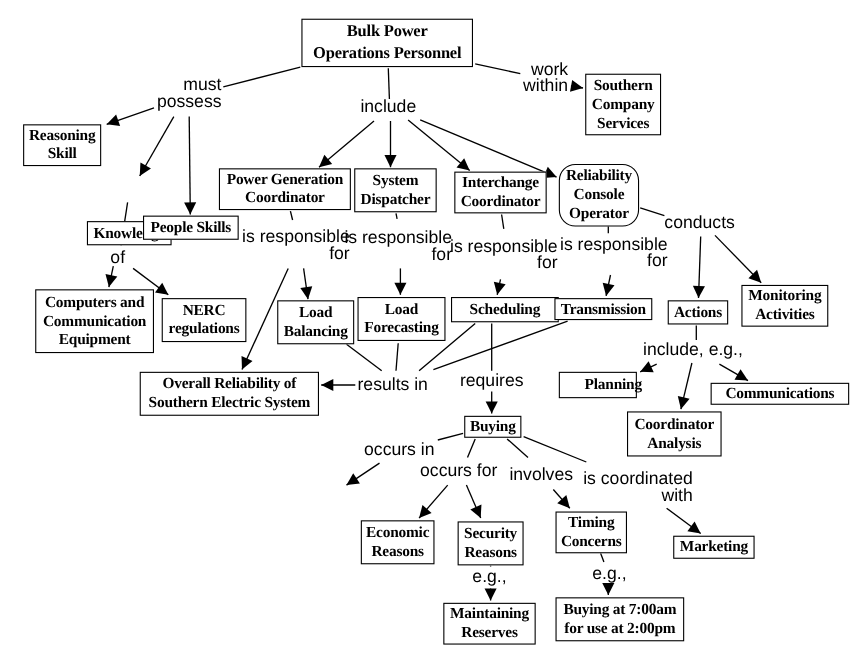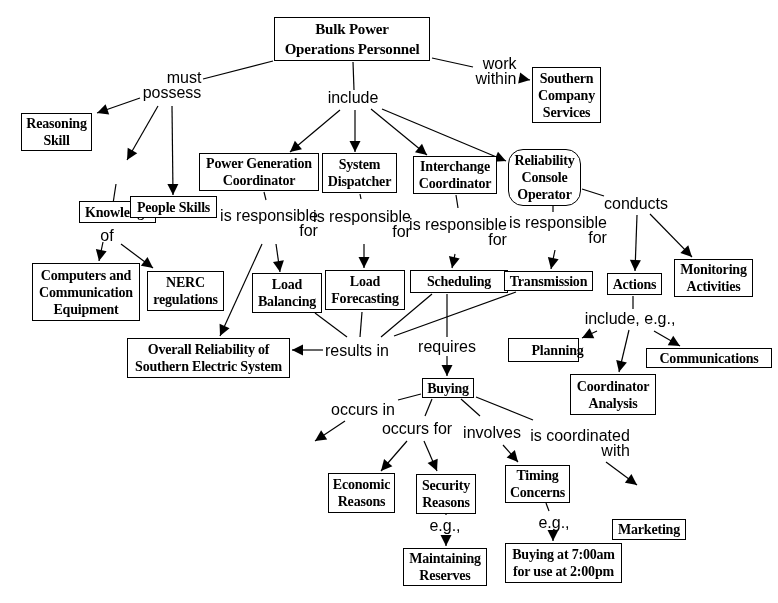--- a/index.html
+++ b/index.html
@@ -146,21 +146,21 @@
   <div class="node" style="left:646px;top:348px;width:126px;height:20px;">Communications</div>
   <div class="node" style="left:570px;top:374px;width:86px;height:41px;">Coordinator
 Analysis</div>
   <div class="node" style="left:422px;top:378px;width:52px;height:20px;">Buying</div>
   <div class="node" style="left:328px;top:473px;width:67px;height:40px;text-align:center;">Economic
 Reasons</div>
   <div class="node" style="left:416px;top:474px;width:60px;height:40px;">Security
 Reasons</div>
   <div class="node" style="left:505px;top:465px;width:65px;height:38px;">Timing
 Concerns</div>
-  <div class="node" style="left:612px;top:487px;width:74px;height:21px;margin-top:32px;">Marketing</div>
+  <div class="node" style="left:612px;top:487px;width:74px;height:21px;">Marketing</div>
   <div class="node" style="left:403px;top:548px;width:84px;height:38px;">Maintaining
 Reserves</div>
   <div class="node" style="left:505px;top:543px;width:117px;height:40px;">Buying at 7:00am
 for use at 2:00pm</div>
 
   <div class="lbl" style="left:172px;top:85px;">must
 possess</div>
   <div class="lbl" style="left:353px;top:97px;">include</div>
   <div class="lbl" style="left:496px;top:71px;">work
 within</div>

